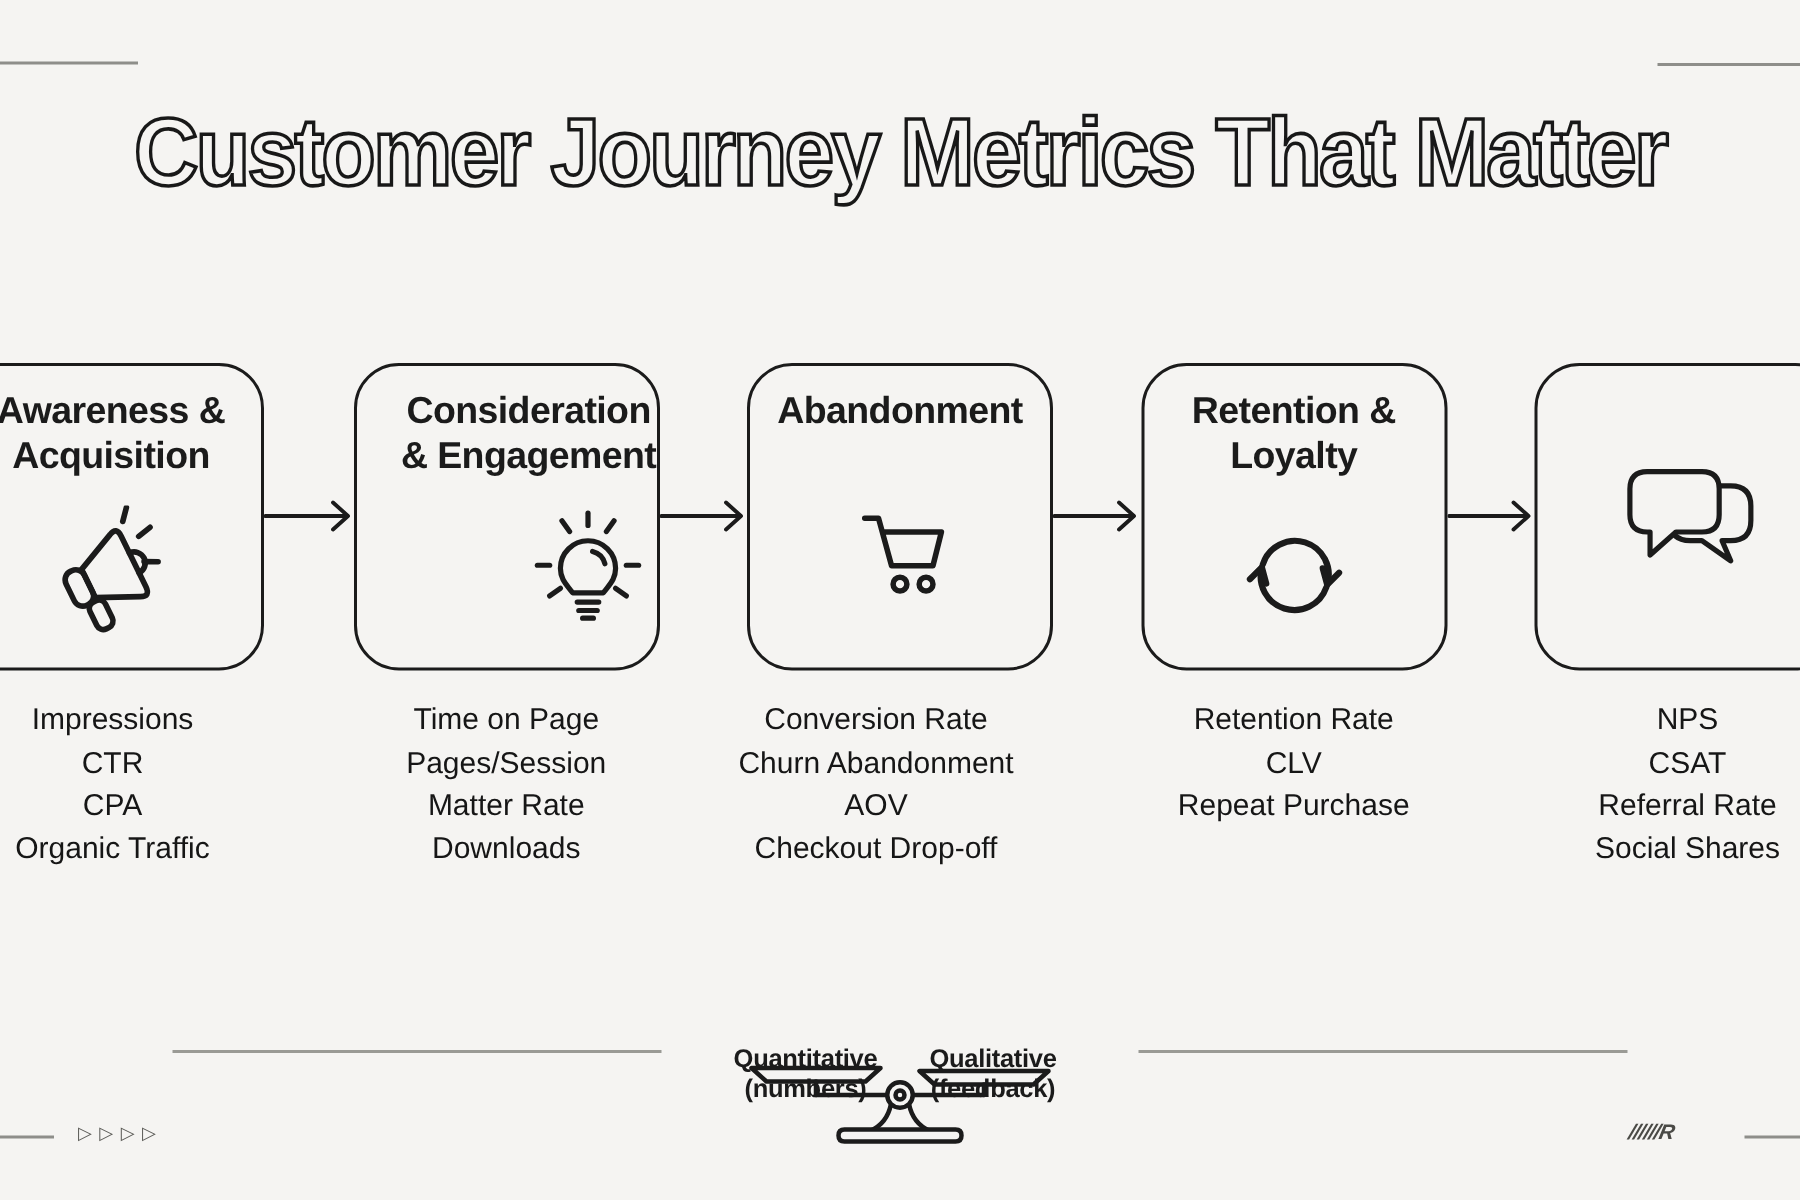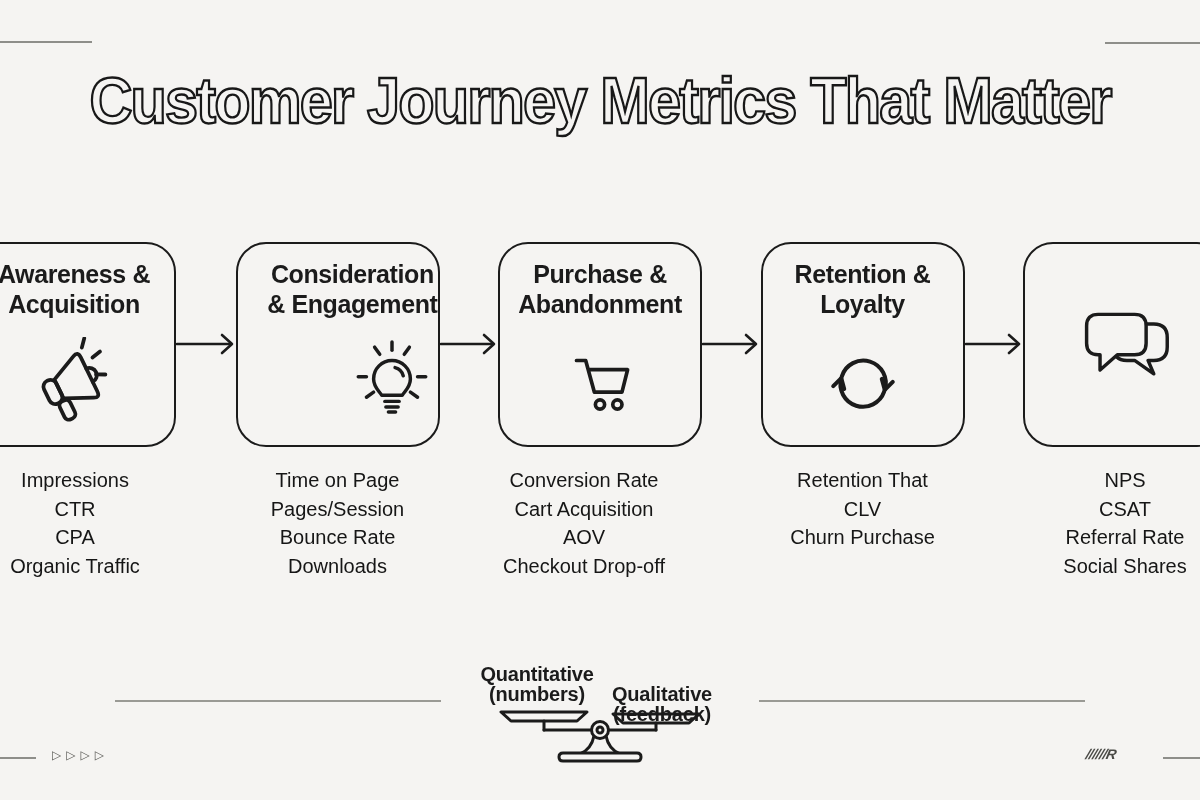--- a/index.html
+++ b/index.html
@@ -34,22 +34,22 @@
   .ink-fill{stroke:#1b1b1b;fill:#f5f4f2;stroke-linecap:round;stroke-linejoin:round;}
   
   .flow-arrow{position:absolute;top:331px;}
   
   .metrics{
     position:absolute;top:466px;width:250px;text-align:center;
     font-size:20px;line-height:28.5px;color:#161616;
   }
   
   .balance-label{
-    position:absolute;top:665px;width:150px;text-align:center;
-    font-size:20px;line-height:19.5px;font-weight:700;letter-spacing:-0.2px;
+    position:absolute;top:696px;width:150px;text-align:center;
+    font-size:17px;line-height:19.5px;font-weight:700;letter-spacing:-0.2px;
   }
   .scale-wrap{position:absolute;left:497px;top:706px;}
   
   .triangles{
     position:absolute;left:52px;top:748px;font-family:"DejaVu Sans",sans-serif;
     font-size:12px;letter-spacing:5px;color:#5c5c58;
   }
   .hatch{
     position:absolute;left:1086px;top:746px;font-style:italic;font-weight:700;
     font-size:14px;letter-spacing:-0.5px;color:#4a4a46;transform:skewX(-12deg);
@@ -105,21 +105,20 @@
             <path d="M20 38 H12"></path>
           <path d="M63 53 L70 58"></path>
             <path d="M27 53 L20 58"></path>
         </g>
       </svg>
     </div>
   </div>
 
   <div class="card" style="left:498px;">
     <div class="card-title">
-      <div>Purchase &amp;</div>
       <div>Abandonment</div>
     </div>
     <div class="card-icon">
       <svg class="icon-svg" width="92" height="92" viewBox="0 0 90 90">
         <g class="ink" stroke-width="3.6">
           <path d="M22 22 h9 l8.5 31 h27 l5.5 -22 H33.5"></path>
           <circle cx="45" cy="65" r="4.5"></circle>
           <circle cx="62" cy="65" r="4.5"></circle>
         </g>
       </svg>
@@ -179,49 +178,49 @@
 
   <div class="metrics" style="left:-50px;">
     <div>Impressions</div>
     <div>CTR</div>
     <div>CPA</div>
     <div>Organic Traffic</div>
   </div>
   <div class="metrics" style="left:212.5px;">
     <div>Time on Page</div>
     <div>Pages/Session</div>
-    <div>Bounce Rate</div>
+    <div>Matter Rate</div>
     <div>Downloads</div>
   </div>
   <div class="metrics" style="left:459px;">
     <div>Conversion Rate</div>
-    <div>Cart Acquisition</div>
+    <div>Churn Abandonment</div>
     <div>AOV</div>
     <div>Checkout Drop-off</div>
   </div>
   <div class="metrics" style="left:737.5px;">
-    <div>Retention That</div>
+    <div>Retention Rate</div>
     <div>CLV</div>
-    <div>Churn Purchase</div>
+    <div>Repeat Purchase</div>
   </div>
   <div class="metrics" style="left:1000px;">
     <div>NPS</div>
     <div>CSAT</div>
     <div>Referral Rate</div>
     <div>Social Shares</div>
   </div>
 
   <div class="thinline" style="left:115px;top:700px;width:326px;"></div>
   <div class="thinline" style="left:759px;top:700px;width:326px;"></div>
 
   <div class="balance-label" style="left:462px;">
     <div>Quantitative</div>
     <div>(numbers)</div>
   </div>
-  <div class="balance-label" style="left:587px;margin-top:20px;">
+  <div class="balance-label" style="left:587px;">
     <div>Qualitative</div>
     <div>(feedback)</div>
   </div>
 
   <div class="scale-wrap">
     <svg width="206" height="58" viewBox="0 0 206 58">
       <g class="ink" stroke-width="3">
         <path d="M4 6 L90 6 L80 15 L14 15 Z"></path>
         <path d="M47 15 V24"></path>
         <path d="M116 8 L202 8 L192 17 L126 17 Z"></path>

